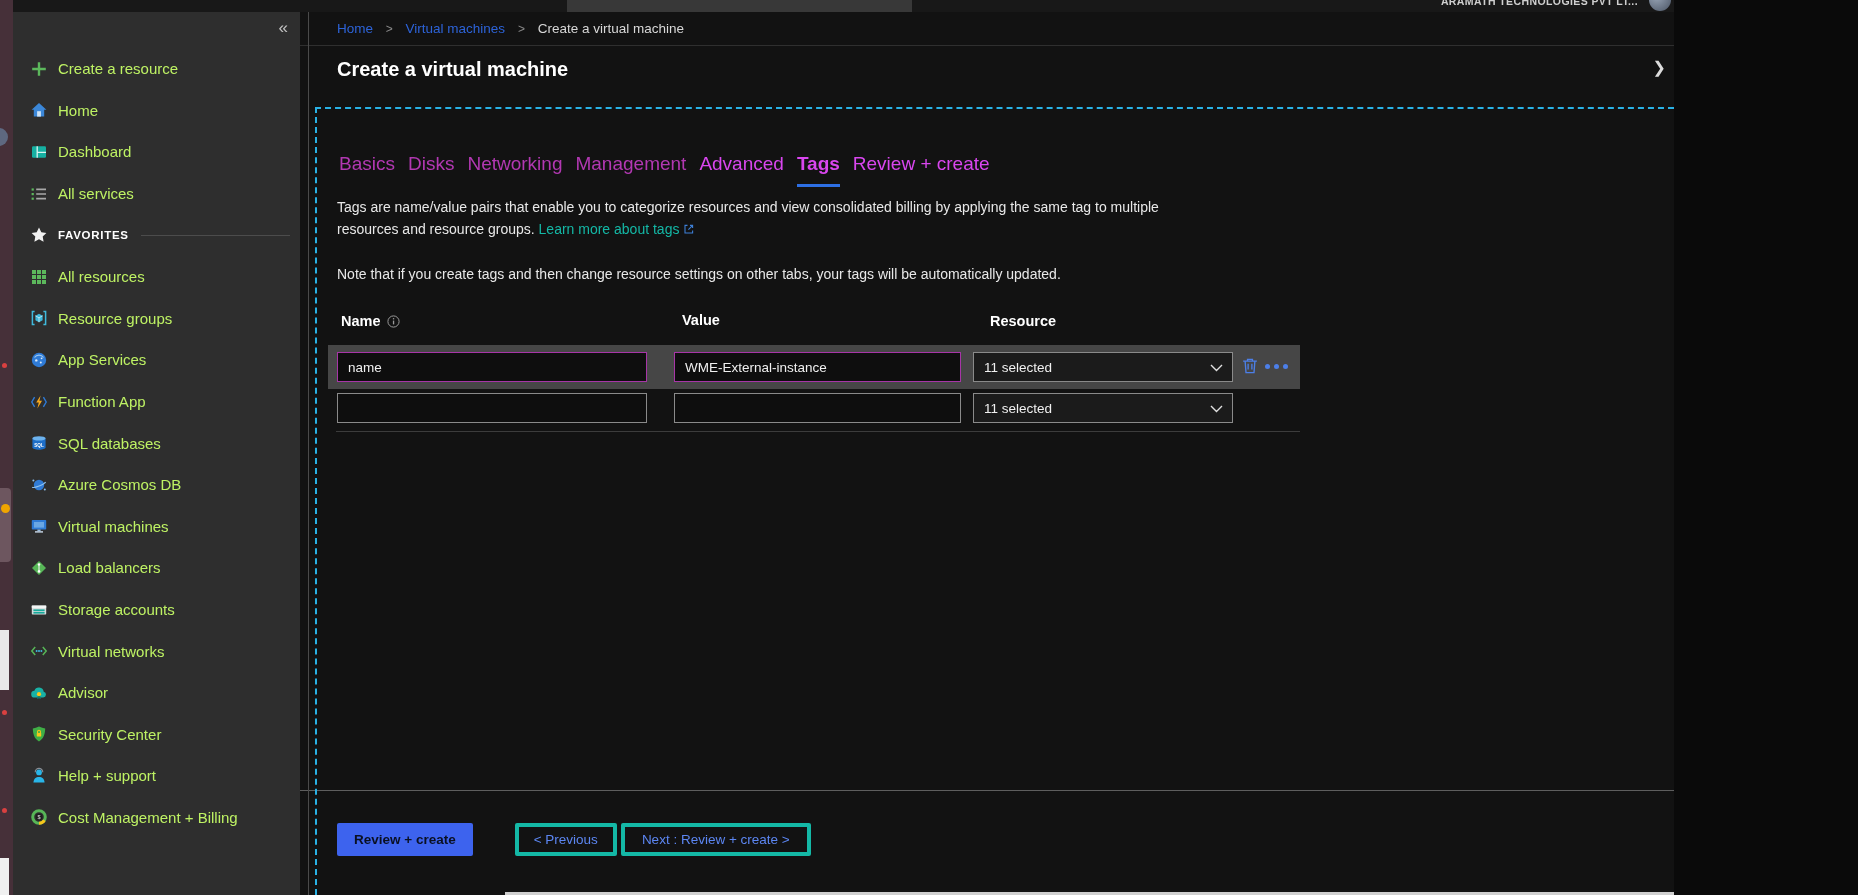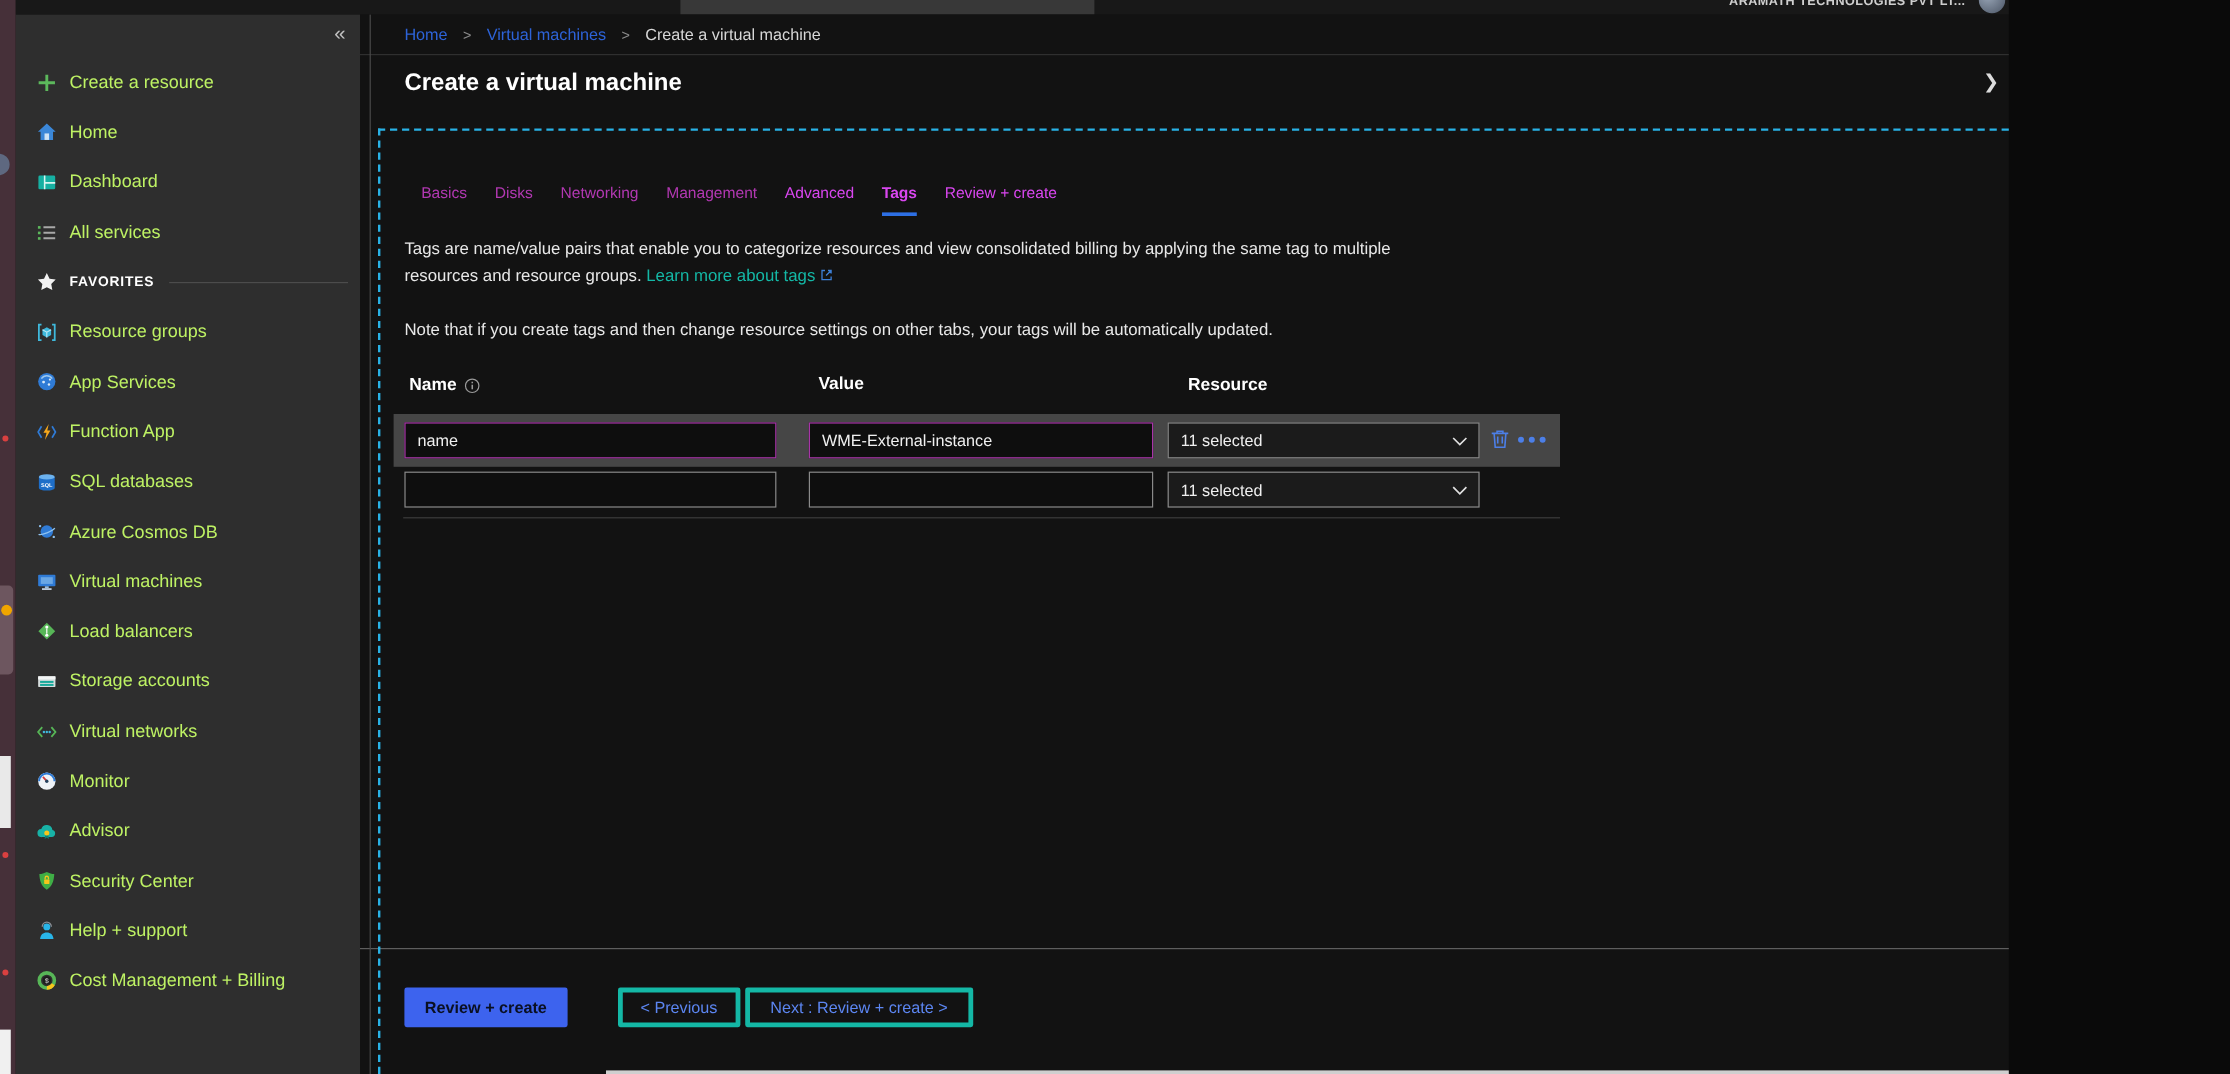--- a/index.html
+++ b/index.html
@@ -40,21 +40,21 @@
   .breadcrumb .current{color:#d8d8d8;}
   .bc-divider{position:absolute;left:0;top:33px;right:0;height:1px;background:#2f2f2f;}
 
   .page-title{position:absolute;left:37px;top:45px;font-size:20px;font-weight:700;color:#fff;line-height:24px;}
   .panel-chevron{position:absolute;right:8px;top:46px;font-size:16px;color:#dcdcdc;cursor:pointer;}
 
   
   .selbox{position:absolute;left:15px;top:95px;right:0;bottom:0;border-top:2px dashed #29b2e6;border-left:2px dashed #29b2e6;pointer-events:none;z-index:60;}
 
   
-  .tabs{position:absolute;left:51px;top:141px;display:flex;gap:23px;font-size:13px;}
+  .tabs{position:absolute;left:39px;top:141px;display:flex;gap:13px;font-size:19px;}
   .tab{padding-bottom:9px;cursor:pointer;color:#d946ef;}
   .tab.visited{color:#b238b2;}
   .tab.active{font-weight:700;border-bottom:3px solid #2d6fe4;}
 
   .intro{position:absolute;left:37px;top:185px;width:880px;font-size:14px;line-height:21.5px;color:#e8e8e8;}
   .intro .link{color:#14b8a6;cursor:pointer;}
   .intro svg{margin-left:4px;vertical-align:-1px;}
   .note{position:absolute;left:37px;top:254px;font-size:14px;color:#e8e8e8;}
 
   
@@ -147,20 +147,36 @@
       </div>
 
       <div class="nav-item fav">
         <svg width="18" height="18" viewBox="0 0 18 18">
             <path d="M9 1.6l2.3 4.7 5.1.7-3.7 3.6.9 5.1L9 13.3l-4.6 2.4.9-5.1L1.6 7l5.1-.7Z" fill="#f2f2f2"></path>
           </svg>
         <span class="lbl">FAVORITES</span>
         <span class="rule"></span>
       </div>
 
+      <div class="nav-item">
+        <svg width="18" height="18" viewBox="0 0 18 18">
+            <g fill="#5cb85c">
+              <rect x="2" y="2" width="4" height="4"></rect>
+              <rect x="7" y="2" width="4" height="4"></rect>
+              <rect x="12" y="2" width="4" height="4"></rect>
+              <rect x="2" y="7" width="4" height="4"></rect>
+              <rect x="7" y="7" width="4" height="4"></rect>
+              <rect x="12" y="7" width="4" height="4"></rect>
+              <rect x="2" y="12" width="4" height="4"></rect>
+              <rect x="7" y="12" width="4" height="4"></rect>
+              <rect x="12" y="12" width="4" height="4"></rect>
+            </g>
+          </svg>
+        <span class="lbl">All resources</span>
+      </div>
 
       <div class="nav-item">
         <svg width="18" height="18" viewBox="0 0 18 18">
             <path d="M4.6 2.6H2.4V15.4H4.6M13.4 2.6h2.2V15.4H13.4" stroke="#3fb9dc" stroke-width="1.5" fill="none"></path>
             <path d="M9 4.8l3.6 2v4.4L9 13.2 5.4 11.2V6.8Z" fill="#3fb9dc"></path>
             <path d="M5.4 6.8 9 8.8l3.6-2M9 8.8v4.4" stroke="#bfeaf5" stroke-width="0.9" fill="none"></path>
           </svg>
         <span class="lbl">Resource groups</span>
       </div>
 
@@ -235,29 +251,20 @@
       <div class="nav-item">
         <svg width="18" height="18" viewBox="0 0 18 18">
             <path d="M5.2 5 1.8 9l3.4 4M12.8 5l3.4 4-3.4 4" stroke="#57b657" stroke-width="1.5" fill="none"></path>
             <circle cx="6.6" cy="9" r="1" fill="#3fb9dc"></circle>
             <circle cx="9" cy="9" r="1" fill="#3fb9dc"></circle>
             <circle cx="11.4" cy="9" r="1" fill="#3fb9dc"></circle>
           </svg>
         <span class="lbl">Virtual networks</span>
       </div>
 
-      <div class="nav-item">
-        <svg width="18" height="18" viewBox="0 0 18 18">
-            <circle cx="9" cy="9" r="7.2" fill="#eef3f8"></circle>
-            <path d="M2.6 9a6.4 6.4 0 0 1 12.8 0" stroke="#2f7bd6" stroke-width="1.6" fill="none"></path>
-            <path d="M9 9 5.8 5.4" stroke="#d23b3b" stroke-width="1.5"></path>
-            <circle cx="9" cy="9" r="1.4" fill="#23425f"></circle>
-          </svg>
-        <span class="lbl">Monitor</span>
-      </div>
 
       <div class="nav-item">
         <svg width="18" height="18" viewBox="0 0 18 18">
             <path d="M4.8 13.6a3.4 3.4 0 0 1-.4-6.8 4.8 4.8 0 0 1 9.3.9 3 3 0 0 1-.5 5.9Z" fill="#18b2a6"></path>
             <path d="M7.8 12l-.7 3.2 1.9-1 1.9 1-.7-3.2" fill="#0e7c73"></path>
             <circle cx="9" cy="10.2" r="2.1" fill="#f7c51b"></circle>
           </svg>
         <span class="lbl">Advisor</span>
       </div>
 

